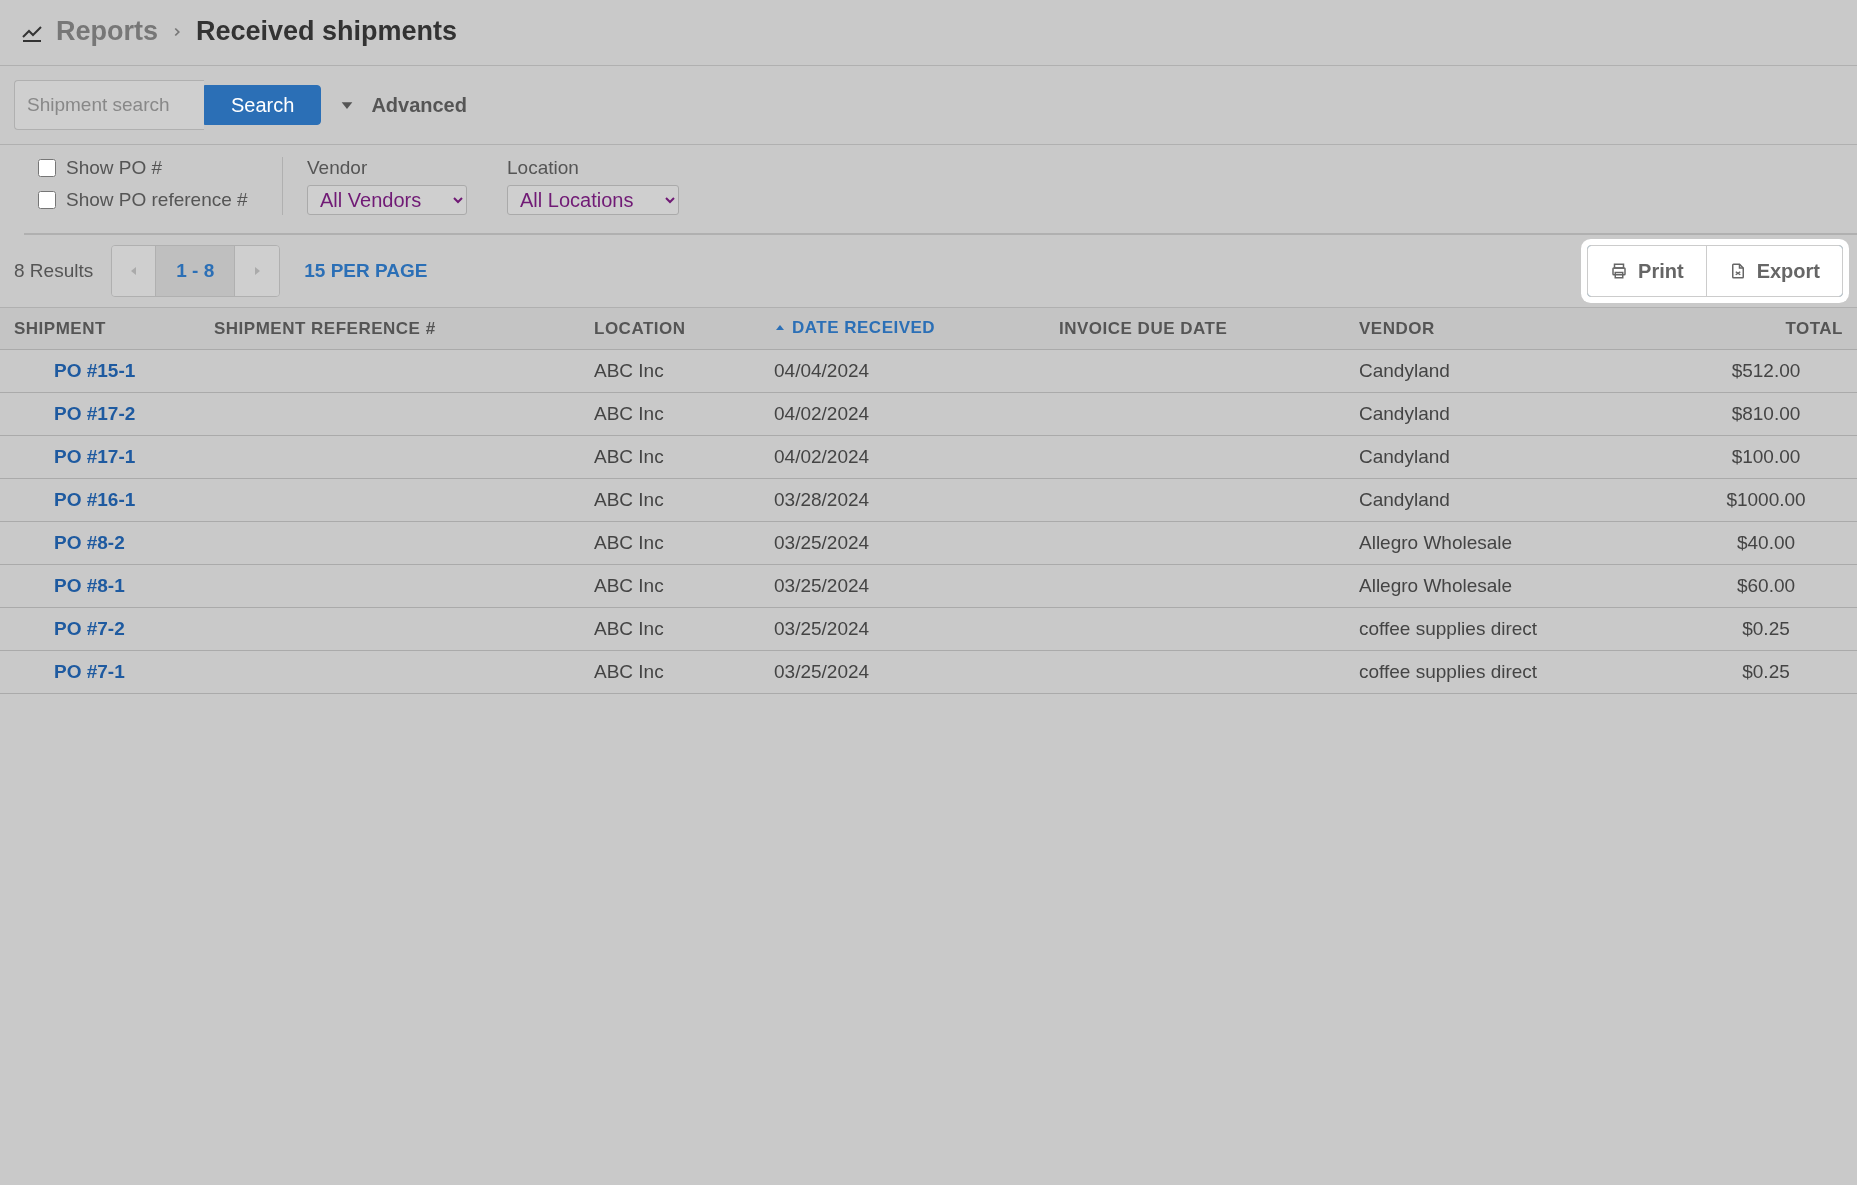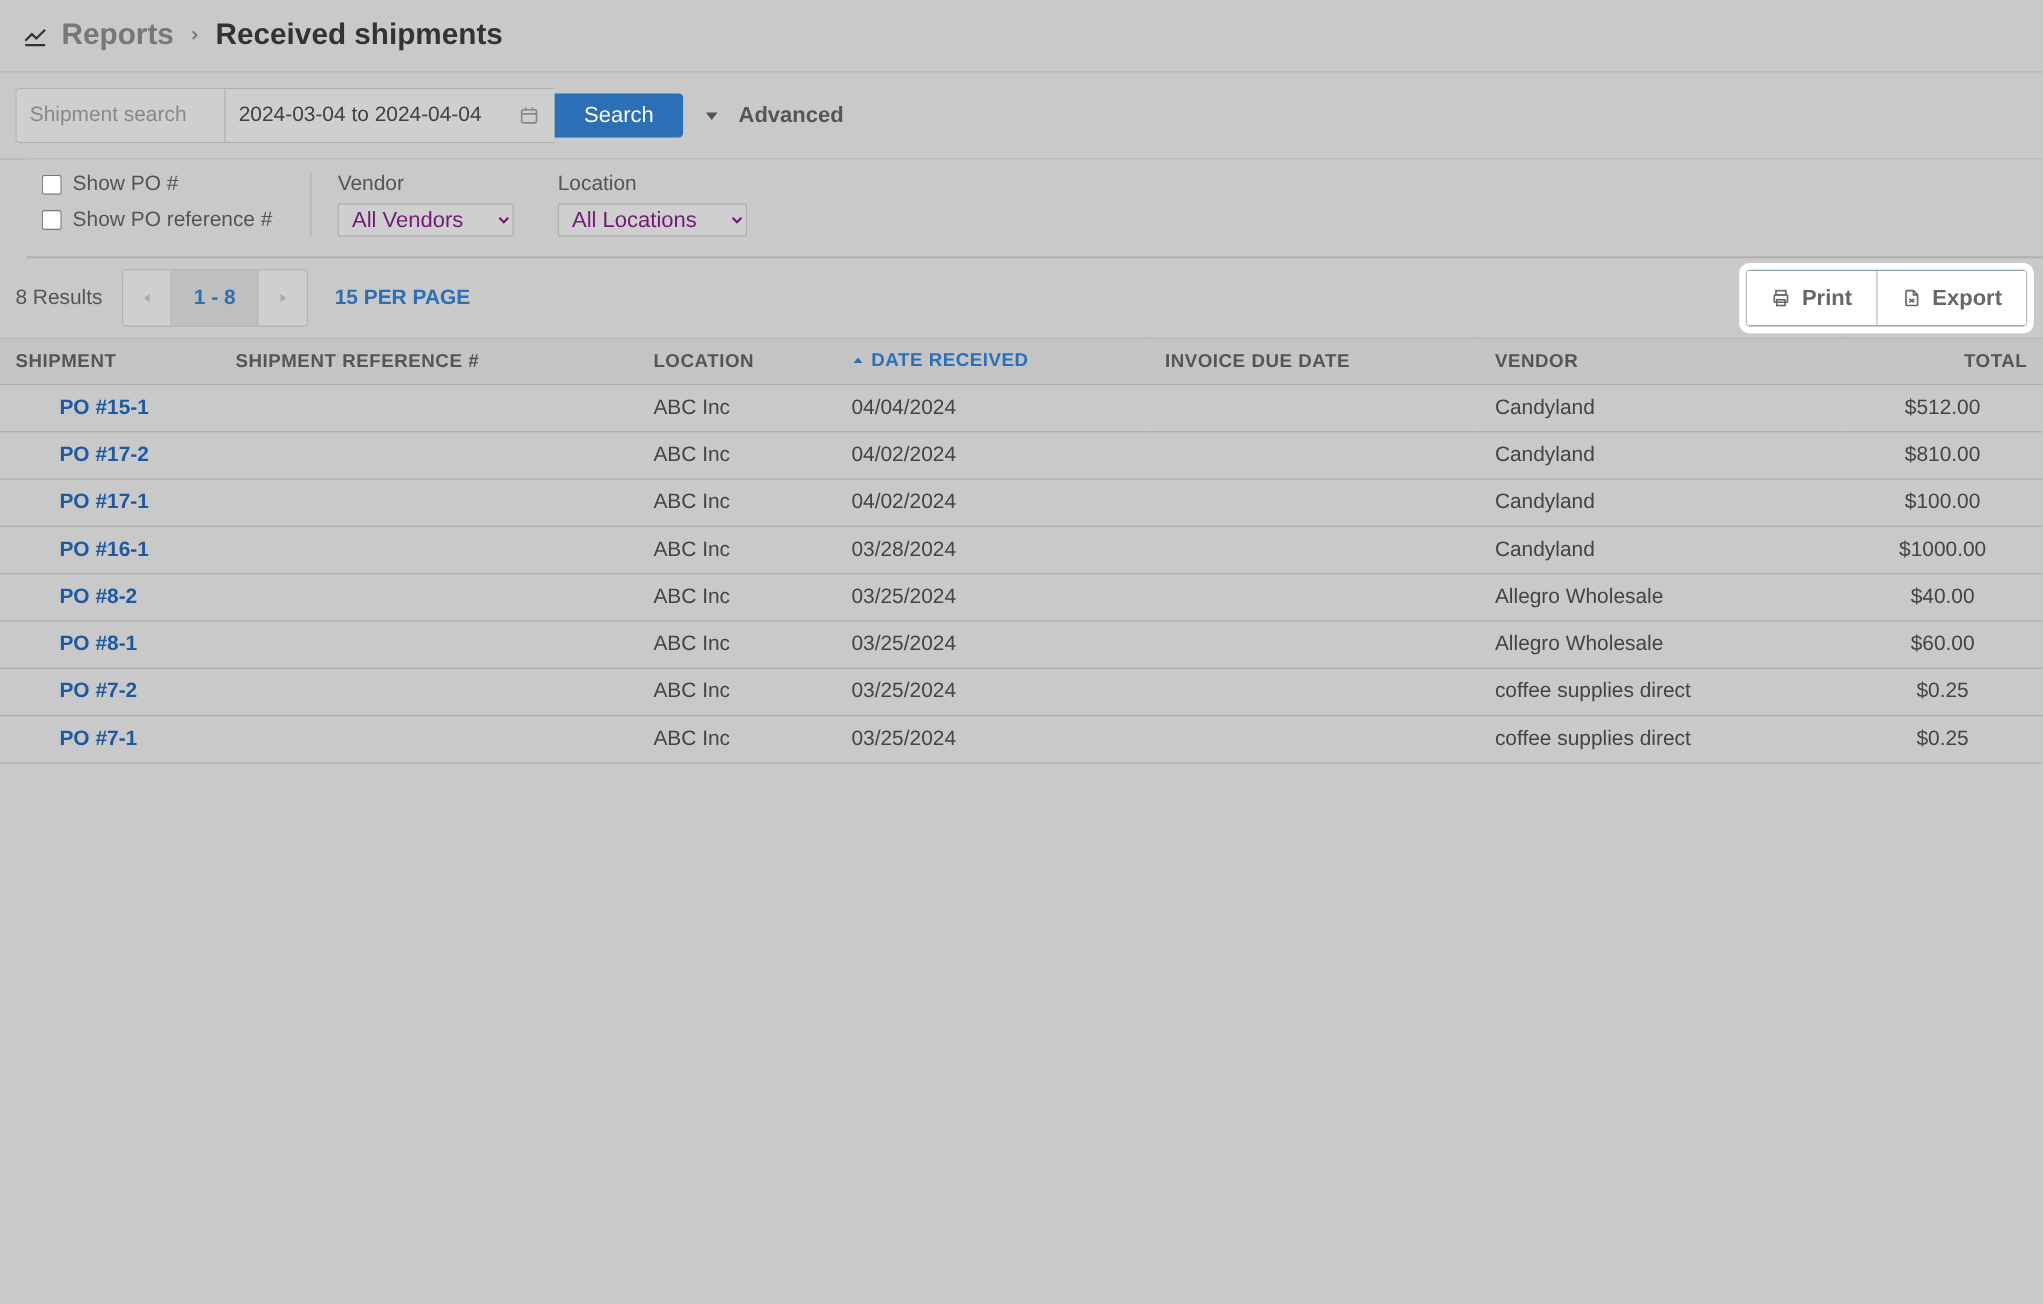--- a/index.html
+++ b/index.html
@@ -48,21 +48,21 @@
     background: #c9c9c9;
     border-bottom: 1px solid #b0b0b0;
   }
   .search-input {
     height: 50px;
     padding: 0 12px;
     font-size: 19px;
     border: 1px solid #b0b0b0;
     border-right: none;
     background: #cfcfcf;
-    color: #404040;
+    color: #b91c1c;
   }
   .search-input::placeholder { color: #888; }
   .shipment-search { width: 190px; border-radius: 4px 0 0 4px; }
   .date-wrap {
     position: relative;
     display: flex;
     align-items: center;
   }
   .date-input { width: 300px; border-radius: 0; }
   .date-icon {
@@ -270,31 +270,20 @@
   <span class="crumb-sep">
     <svg width="14" height="14" viewBox="0 0 24 24" fill="none" stroke="currentColor" stroke-width="3">
         <polyline points="9 18 15 12 9 6"></polyline>
       </svg>
   </span>
   <span class="crumb-current">Received shipments</span>
 </div>
 
 <div class="search-row">
   <input class="search-input shipment-search" type="text" placeholder="Shipment search" style="">
-  <div class="date-wrap">
-    <input class="search-input date-input" type="text" value="2024-03-04 to 2024-04-04" style="">
-    <span class="date-icon">
-      <svg width="18" height="18" viewBox="0 0 24 24" fill="none" stroke="currentColor" stroke-width="2">
-          <rect x="3" y="5" width="18" height="16" rx="2"></rect>
-          <line x1="3" y1="10" x2="21" y2="10"></line>
-          <line x1="8" y1="2" x2="8" y2="6"></line>
-          <line x1="16" y1="2" x2="16" y2="6"></line>
-        </svg>
-    </span>
-  </div>
   <button class="search-btn">Search</button>
   <div class="advanced">
     <span>
       <svg width="16" height="16" viewBox="0 0 24 24" fill="currentColor">
           <polygon points="4 8 20 8 12 18"></polygon>
         </svg>
     </span>
     <span>Advanced</span>
   </div>
 </div>

